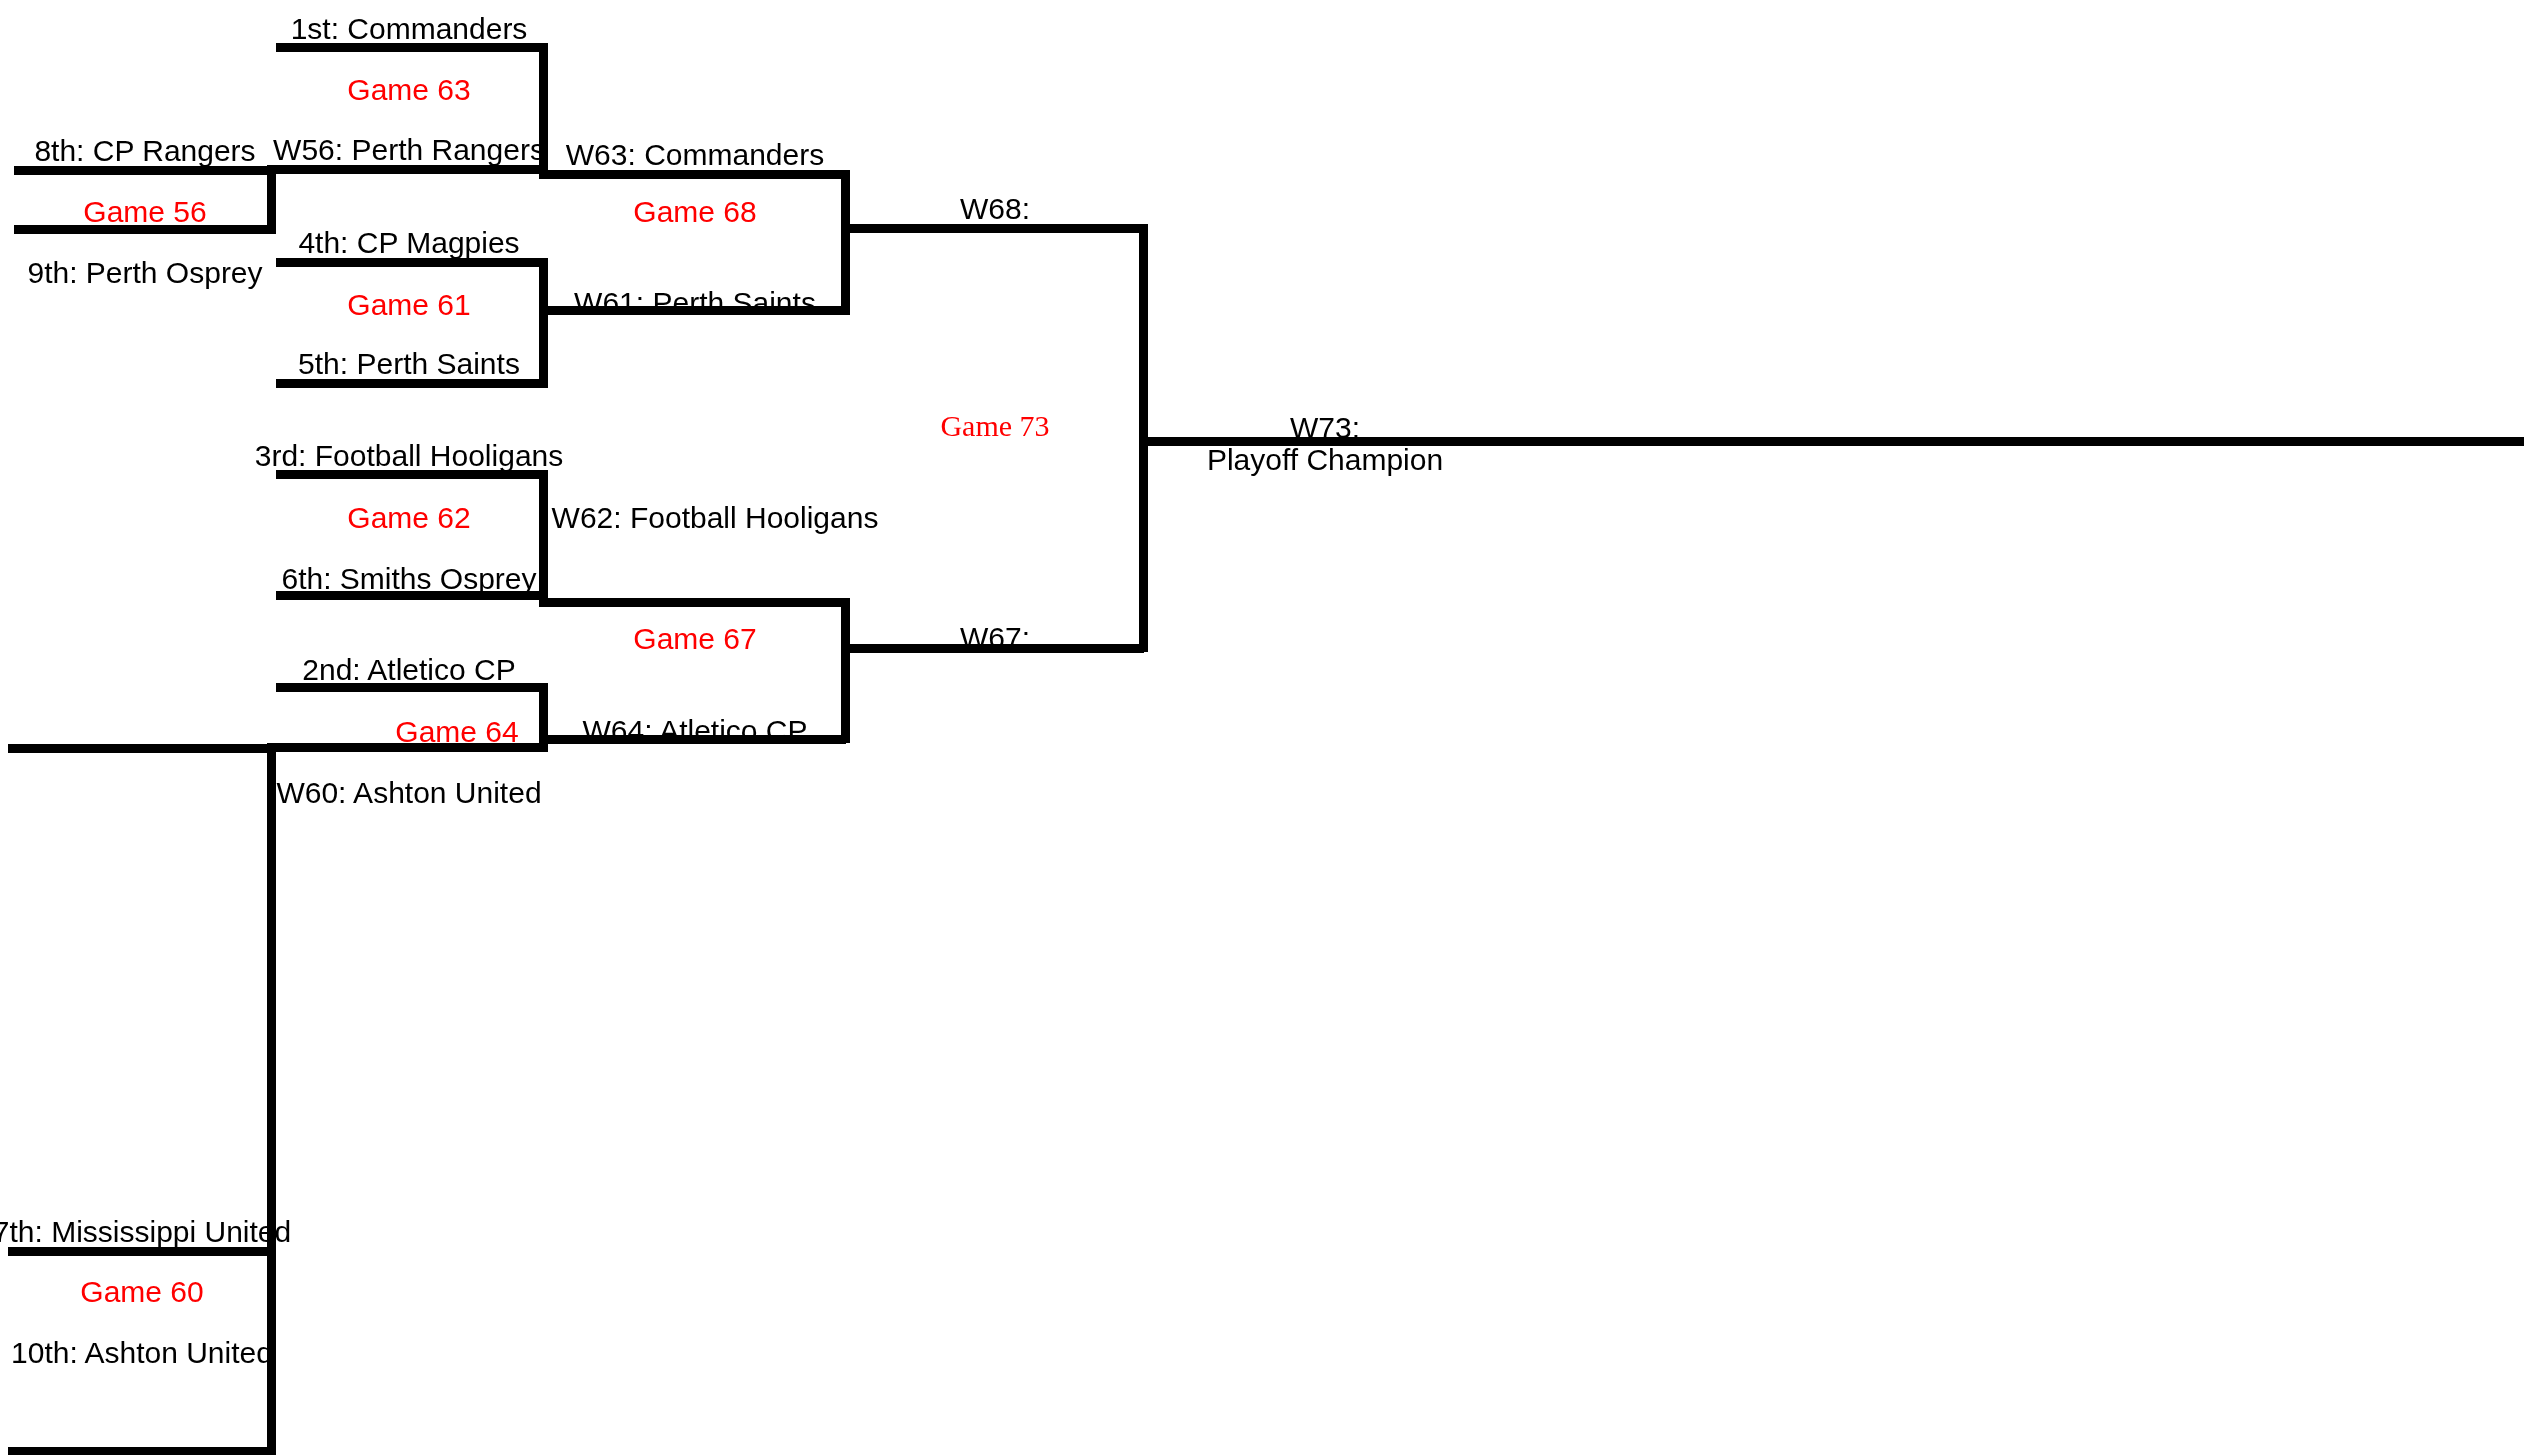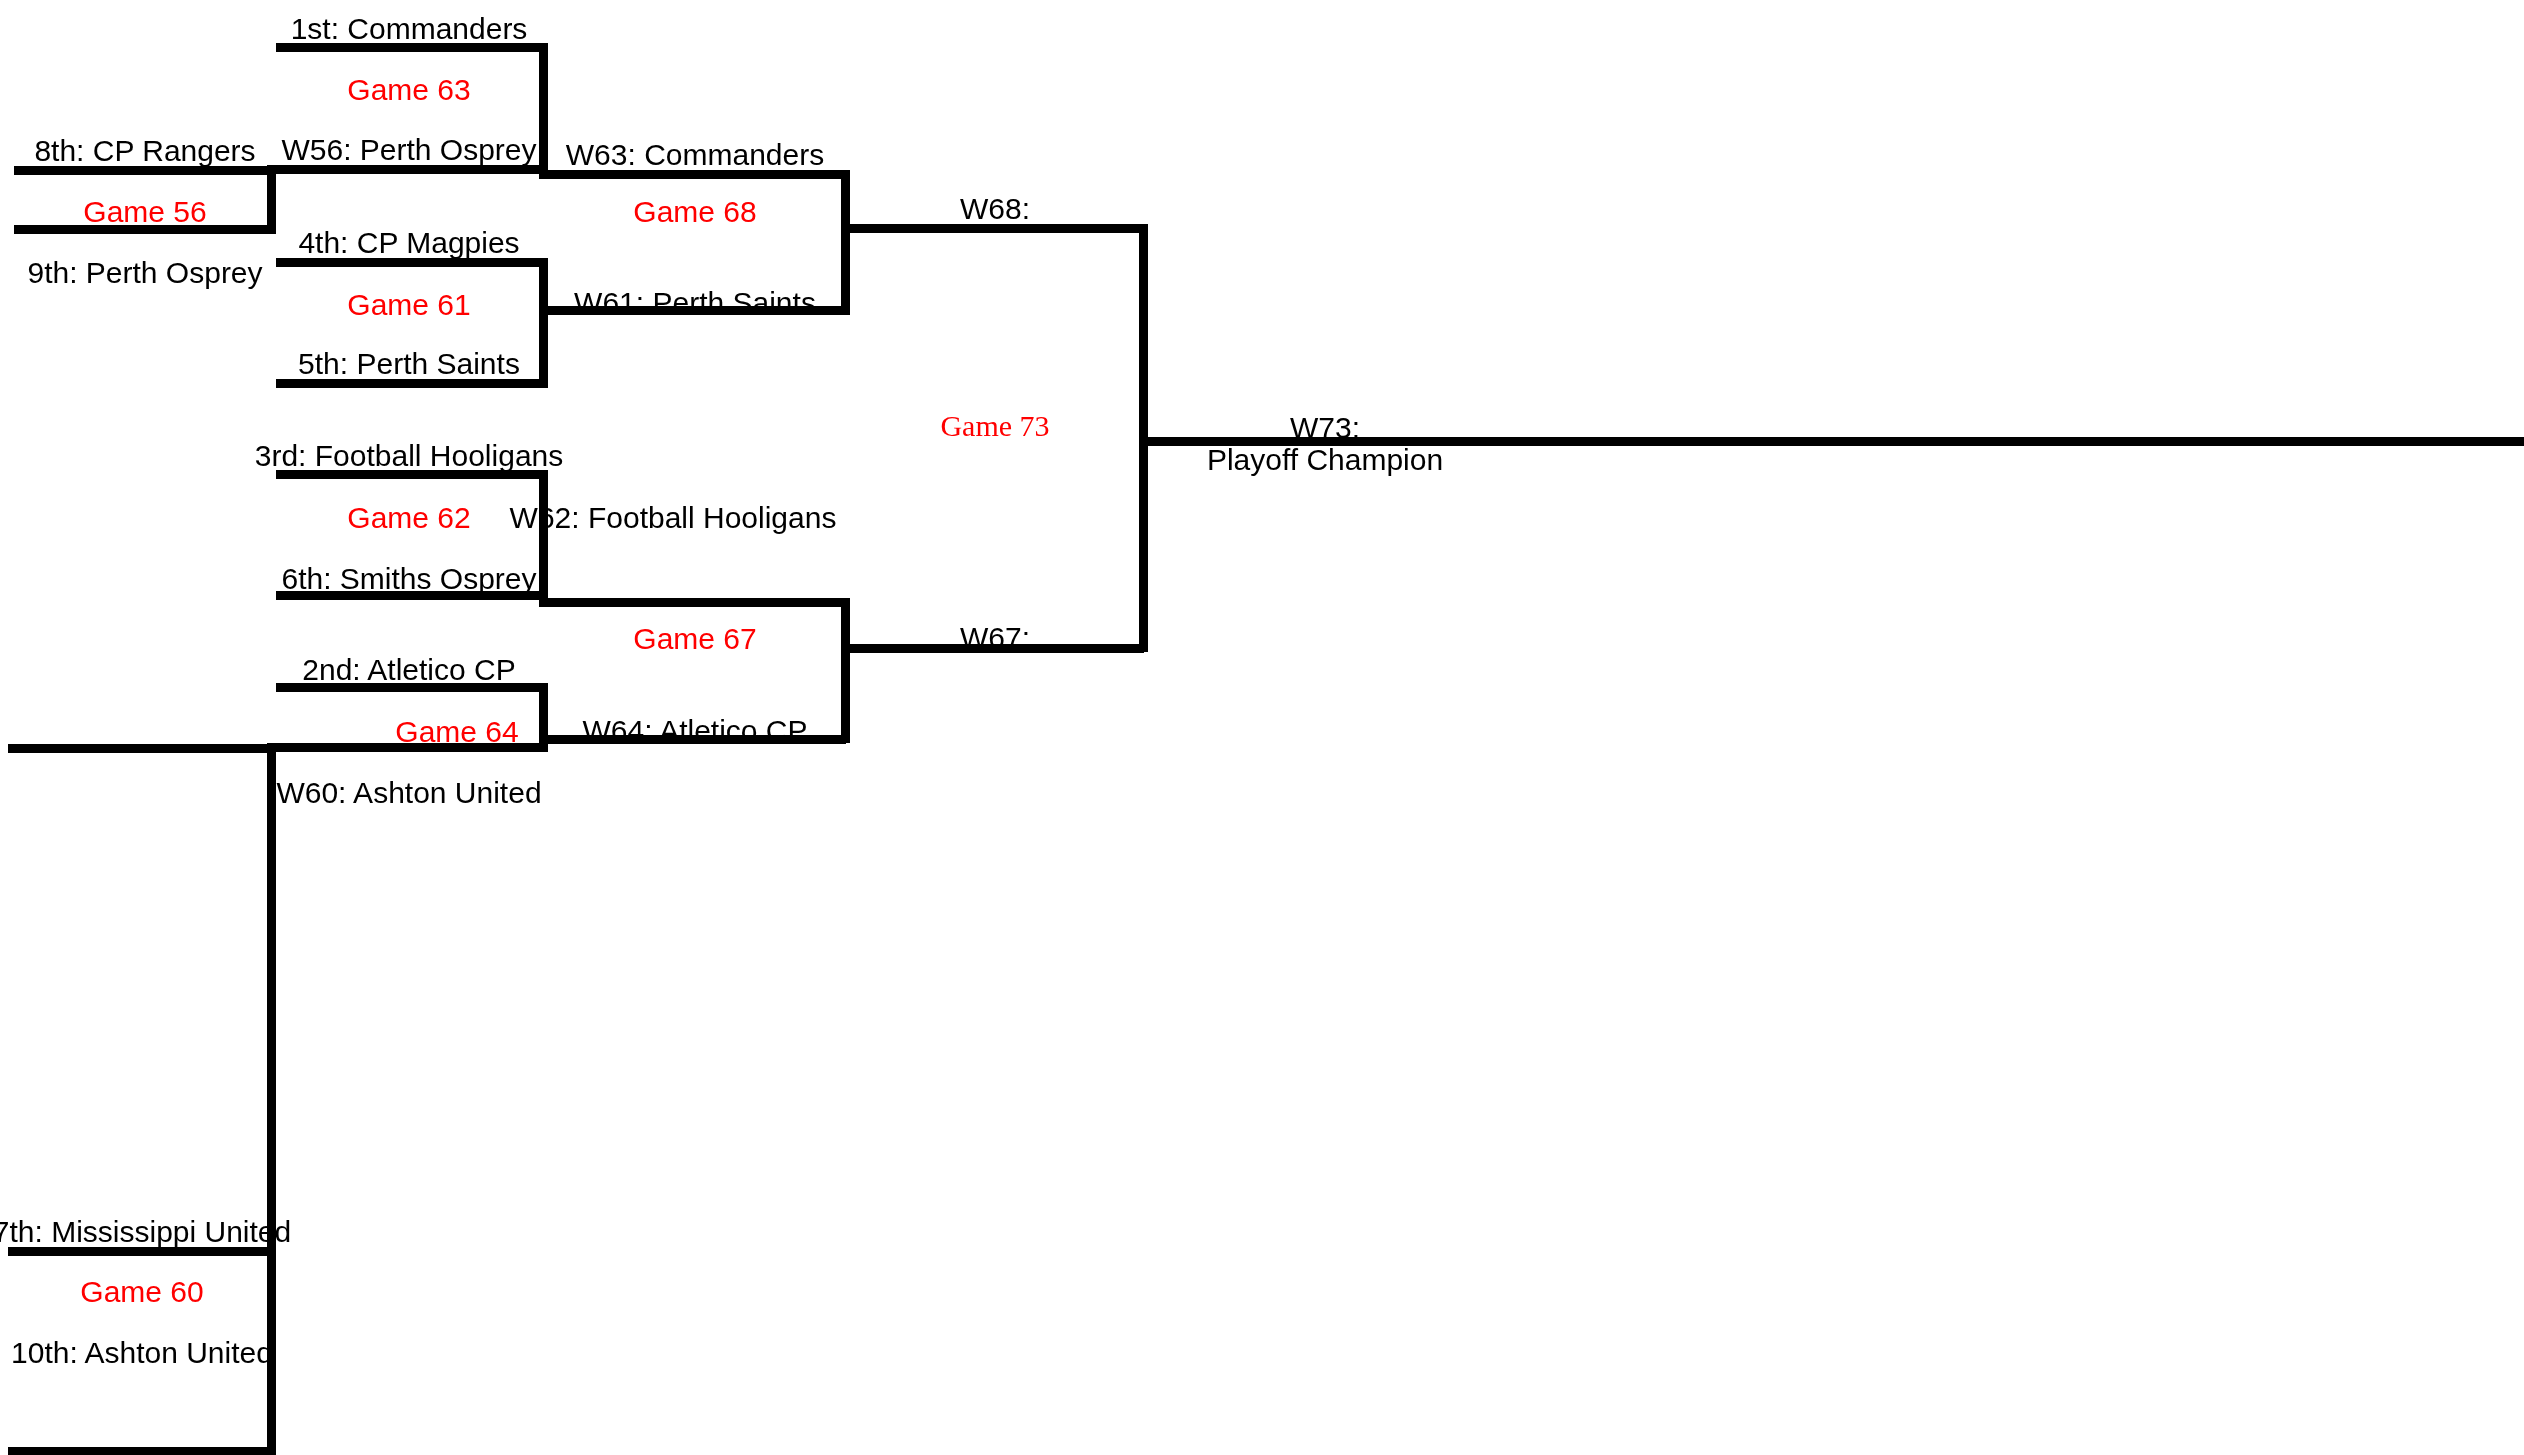--- a/index.html
+++ b/index.html
@@ -54,21 +54,21 @@
   <div class="v" style="left:267px;top:166px;height:64px;"></div>
   <div class="lbl c" style="left:145px;top:134px;">8th: CP Rangers</div>
   <div class="game" style="left:145px;top:195px;">Game 56</div>
   <div class="lbl c" style="left:145px;top:256px;">9th: Perth Osprey</div>
 
   <div class="h" style="left:276px;top:43px;width:272px;"></div>
   <div class="v" style="left:539px;top:43px;height:130px;"></div>
   <div class="h" style="left:267px;top:165px;width:281px;"></div>
   <div class="lbl c" style="left:409px;top:11.6px;text-align:center;">1st: Commanders</div>
   <div class="game" style="left:409px;top:73px;">Game 63</div>
-  <div class="lbl c" style="left:409px;top:133px;">W56: Perth Osprey</div>
+  <div class="lbl c" style="left:409px;top:133px;">W56: Perth Rangers</div>
 
   <div class="h" style="left:276px;top:258px;width:272px;"></div>
   <div class="v" style="left:539px;top:258px;height:130px;"></div>
   <div class="h" style="left:276px;top:379px;width:272px;"></div>
   <div class="lbl c" style="left:409px;top:226px;">4th: CP Magpies</div>
   <div class="game" style="left:409px;top:288px;">Game 61</div>
   <div class="lbl c" style="left:409px;top:347px;">5th:  Perth Saints</div>
 
   <div class="h" style="left:539px;top:170px;width:307px;"></div>
   <div class="v" style="left:841px;top:170px;height:145px;"></div>
@@ -95,21 +95,21 @@
   <div class="v" style="left:267px;top:744px;height:712px;"></div>
   <div class="h" style="left:7.7px;top:1247px;width:268px;"></div>
   <div class="h" style="left:7.7px;top:1447px;width:268px;"></div>
   <div class="lbl c" style="left:142px;top:1215px;">7th: Mississippi United</div>
   <div class="game" style="left:142px;top:1275px;">Game 60</div>
   <div class="lbl c" style="left:142px;top:1336px;">10th: Ashton United</div>
 
   <div class="h" style="left:539px;top:598px;width:307px;"></div>
   <div class="v" style="left:841px;top:598px;height:145px;"></div>
   <div class="h" style="left:539px;top:735px;width:307px;"></div>
-  <div class="lbl c" style="left:673px;top:501px;">W62: Football Hooligans</div>
+  <div class="lbl c" style="left:715px;top:501px;">W62: Football Hooligans</div>
   <div class="game" style="left:695px;top:622px;">Game 67</div>
   <div class="lbl c" style="left:695px;top:714px;">W64: Atletico CP</div>
 
   <div class="h" style="left:841px;top:224px;width:303px;"></div>
   <div class="v" style="left:1139px;top:224px;height:428px;"></div>
   <div class="h" style="left:841px;top:644px;width:303px;"></div>
   <div class="lbl c" style="left:995px;top:192px;">W68:</div>
   <div class="game" style="left:995px;top:409px;font-family:Liberation Serif, serif;">Game 73</div>
   <div class="lbl c" style="left:995px;top:621px;">W67:</div>
 

